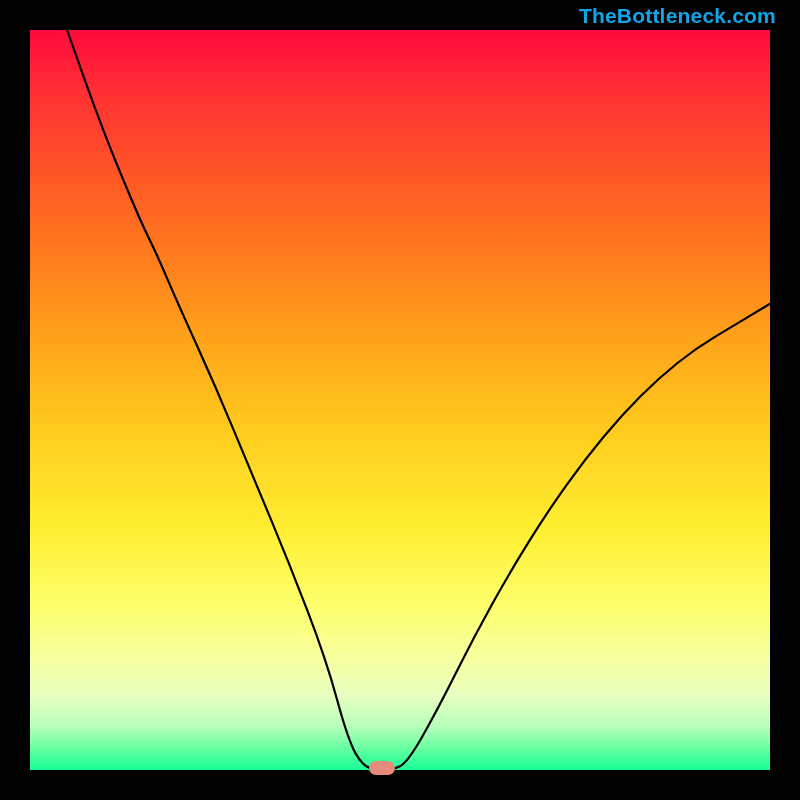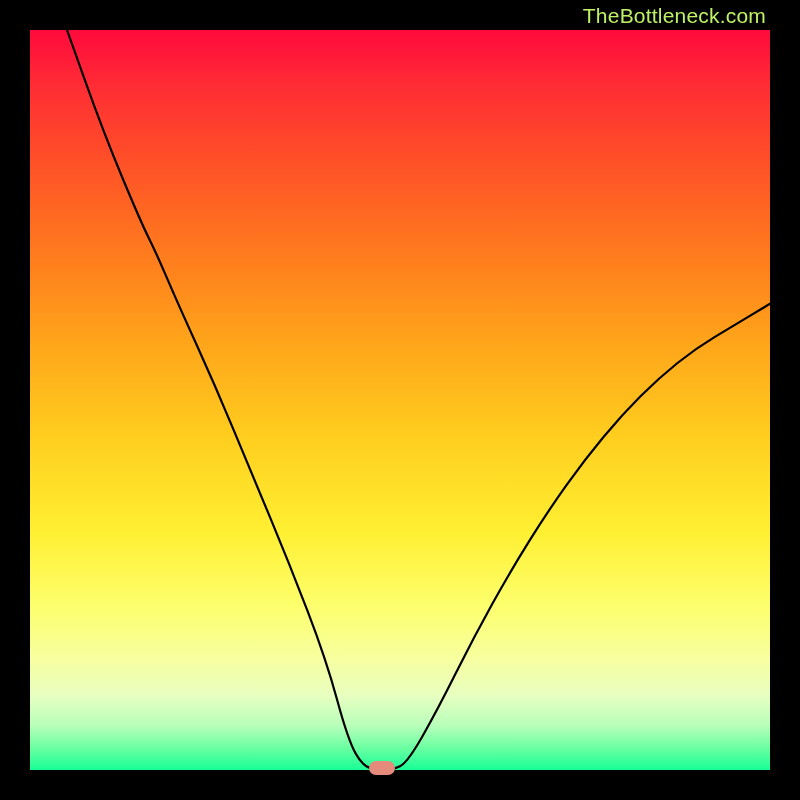--- a/index.html
+++ b/index.html
@@ -37,24 +37,24 @@
       #f7ffa0 85%,
       #e7ffc0 90%,
       #b8ffba 94%,
       #6bffa2 97%,
       #18ff97 100%
     );
   }
   .watermark {
     position: absolute;
     top: 4px;
-    right: 34px;
-    color: #bef264;
+    right: 24px;
+    color: #0ea5e9;
     font-size: 21px;
-    font-weight: 400;
+    font-weight: 700;
     letter-spacing: 0.2px;
     user-select: none;
   }
   svg.curve {
     position: absolute;
     left: 0;
     top: 0;
     width: 740px;
     height: 740px;
   }

